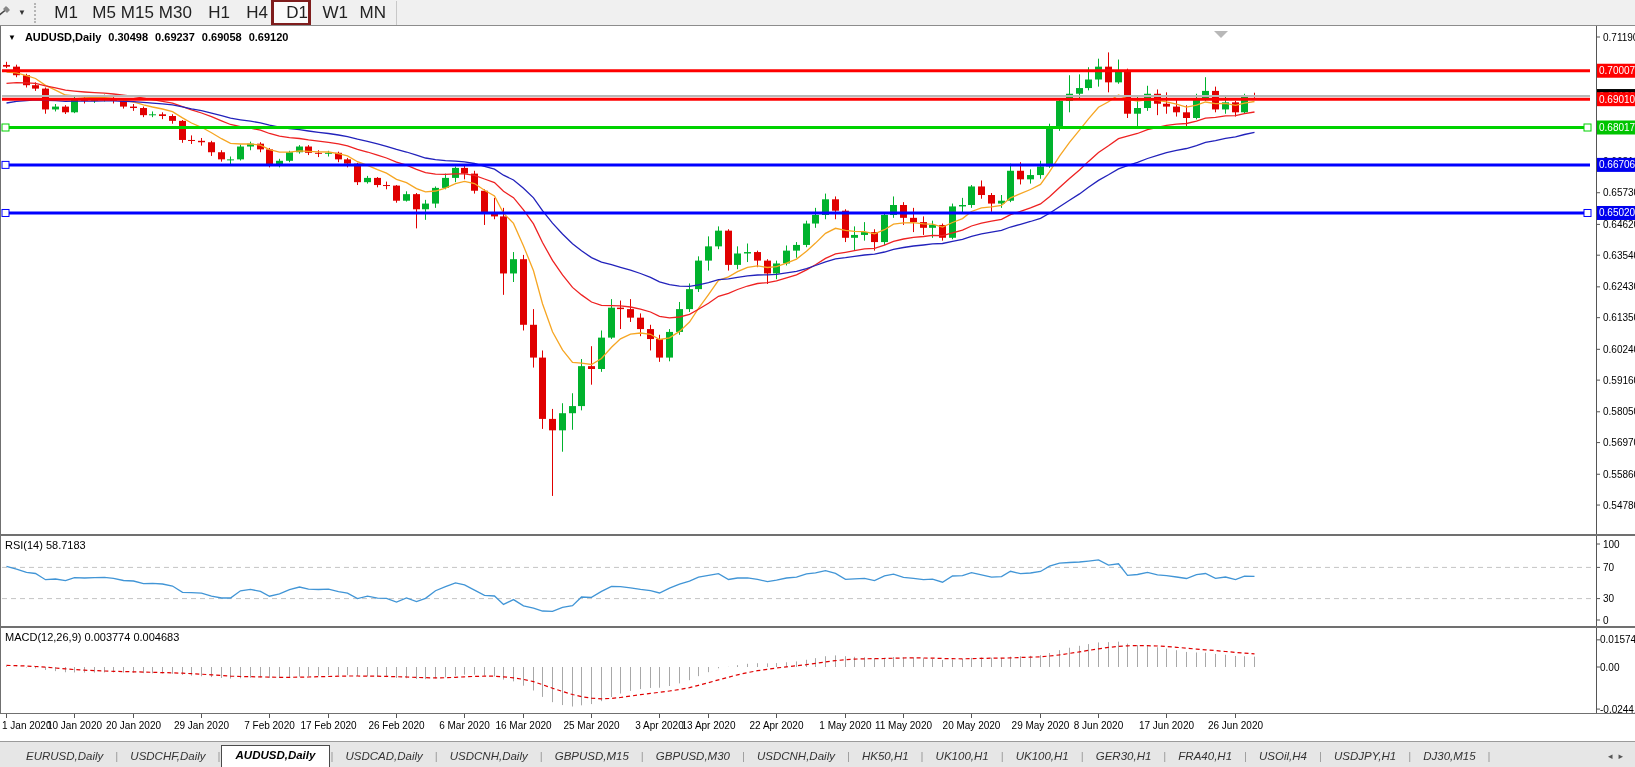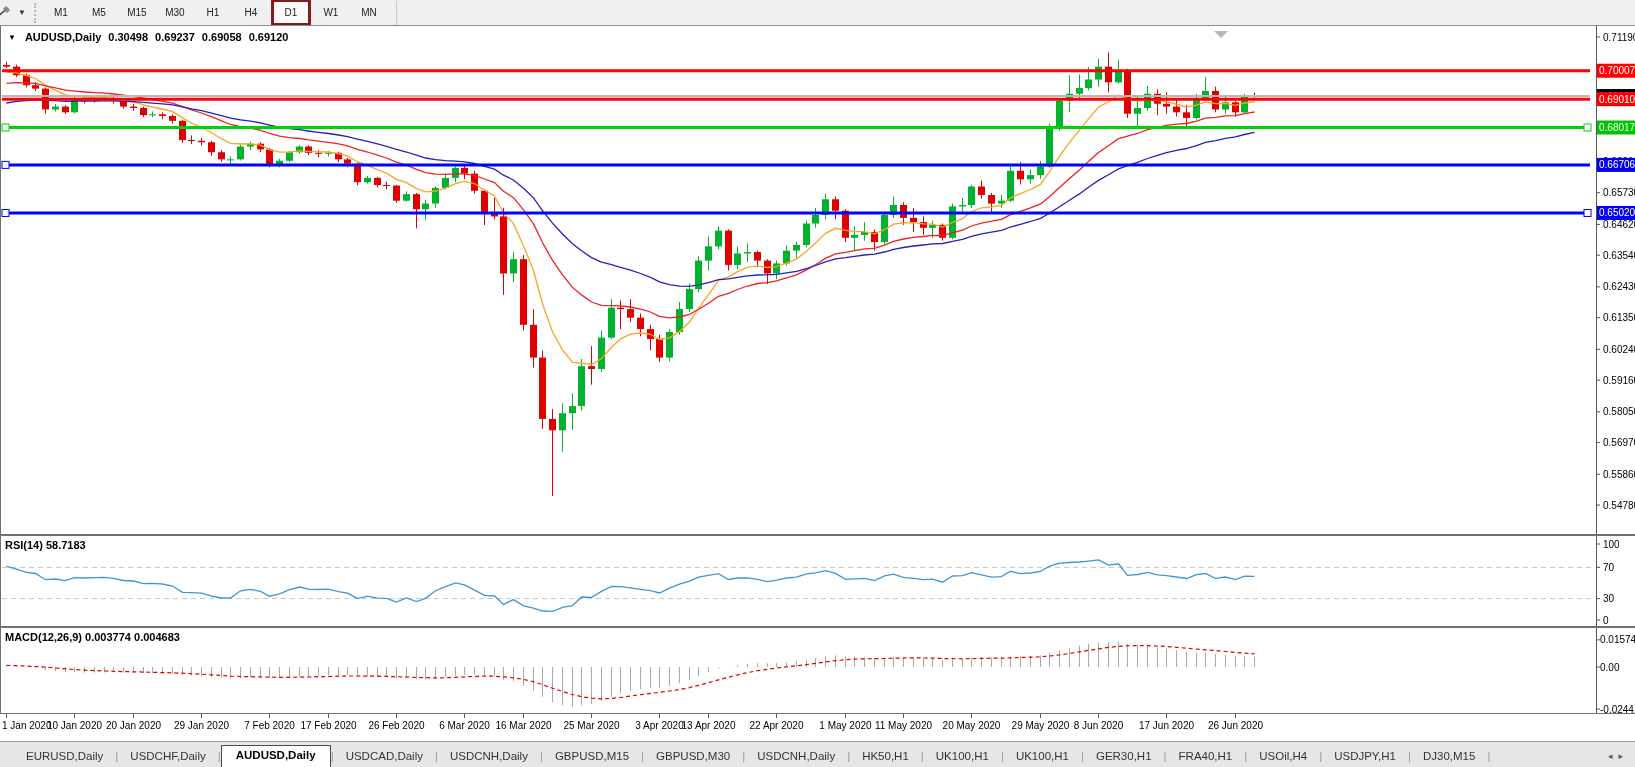--- a/index.html
+++ b/index.html
@@ -12,47 +12,47 @@
   .toolbar{
     position:absolute;left:0;top:0;width:1635px;height:25px;
     background:#f0f0f0;border-bottom:1px solid #8c8c8c;
     display:flex;align-items:center;overflow:hidden;
   }
   .tool-frag{display:flex;align-items:center;margin-left:-3px;padding-left:2px;height:24px;}
   .tool-frag svg{display:block;}
   .dd-caret{font-size:8px;color:#333;margin:0 6px 0 3px;}
   .grip{height:20px;border-left:2px dotted #b5b5b5;margin:0 6px 0 2px;}
   .tfbtn{
-    min-width:34px;height:21px;line-height:21px;text-align:center;
-    font-size:10px;color:#222;margin:0 1px;border:1px solid transparent;
+    min-width:34px;height:21px;line-height:21px;text-align:right;
+    font-size:17px;color:#222;margin:0 1px;border:1px solid transparent;
     cursor:default;user-select:none;
   }
   .tfbtn.active{background:#fbfbfb;border:3px solid #7f1d1d;}
   .toolbar-sep{height:24px;border-left:1px solid #c8c8c8;margin-left:8px;}
   
   svg.panel{position:absolute;left:0;display:block;}
   .hsep{position:absolute;left:0;width:1635px;background:#707070;}
   .vborder{position:absolute;top:26px;left:0;width:1px;height:688px;background:#707070;}
   .chart-title{
     position:absolute;left:8px;top:31px;font-size:11px;font-weight:bold;color:#000;
     display:flex;gap:7px;align-items:center;white-space:nowrap;
   }
   .chart-title .tri{font-size:8px;font-weight:normal;color:#000;margin-right:2px;}
   .ind-label{
-    position:absolute;left:5px;font-size:11px;font-weight:bold;color:#000;white-space:nowrap;
+    position:absolute;left:5px;font-size:11px;font-weight:normal;color:#000;white-space:nowrap;
   }
   
   .tabbar{
     position:absolute;left:0;top:741px;width:1635px;height:26px;
     background:#e6e6e6;border-top:1px solid #9a9a9a;
     display:flex;align-items:flex-end;font-size:11.5px;color:#333;
     padding-left:14px;box-sizing:border-box;overflow:hidden;
   }
   .tab{
-    padding:3px 12px 5px 12px;white-space:nowrap;cursor:default;user-select:none;
+    padding:3px 12px 5px 12px;white-space:nowrap;cursor:default;user-select:none;font-style:italic;
   }
   .tab.active{
     background:#ffffff;border:1px solid #4a4a4a;border-bottom:none;
     font-weight:bold;color:#000;padding:3px 14px 6px 14px;
   }
   .tabsep{color:#9a9a9a;padding:3px 0 5px 0;}
   .tab-arrows{
     position:absolute;right:6px;bottom:6px;font-size:9px;color:#555;letter-spacing:6px;
   }
 </style>

